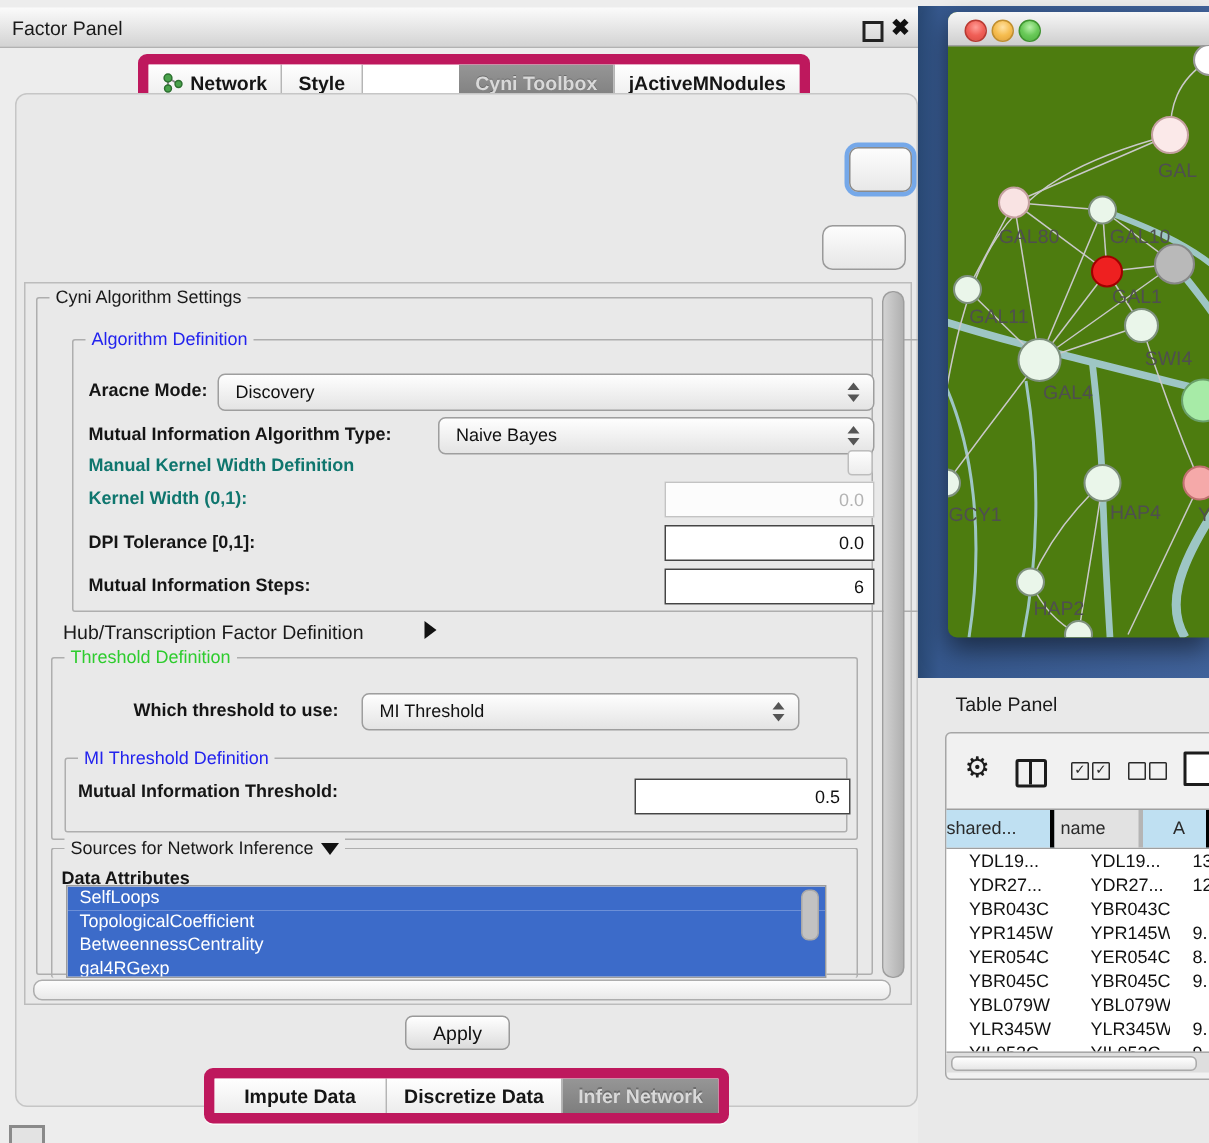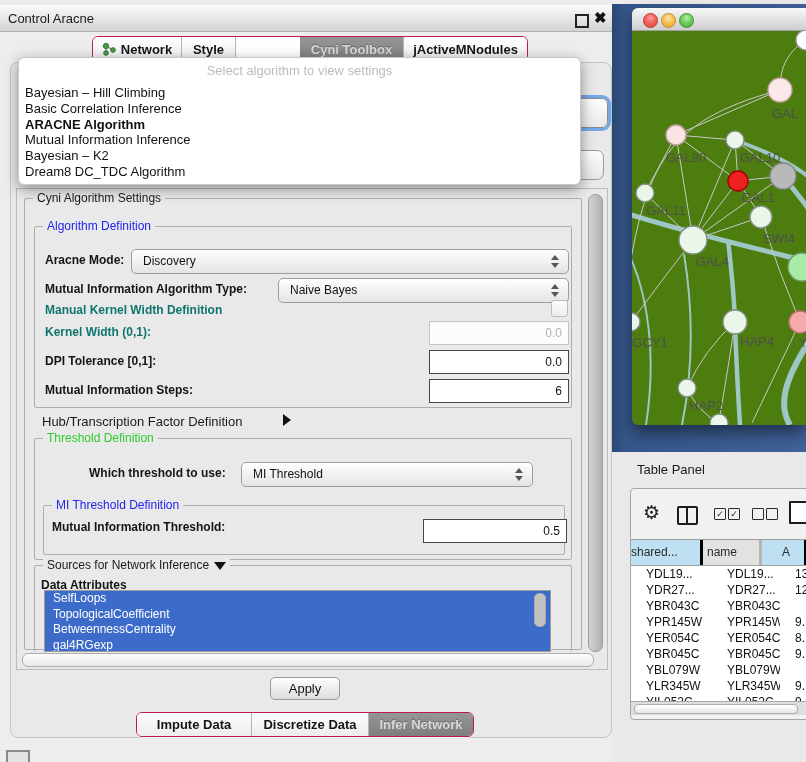--- a/index.html
+++ b/index.html
@@ -8,21 +8,21 @@
   .abs{position:absolute;}
 
   
   .cp-titlebar{left:0;top:5px;width:612px;height:26px;
     background:linear-gradient(#fbfbfb,#d3d3d3);border-bottom:1px solid #b2b2b2;}
   .cp-title{left:8px;top:6px;font-size:13px;color:#1a1a1a;}
   .float-btn{left:575px;top:9px;width:10px;height:10px;border:2px solid #222;background:transparent;}
   .close-btn{left:594px;top:4px;font-size:15px;font-weight:bold;color:#111;}
 
   
-  .seg-group{display:flex;height:24px;border:1px solid #be185d;border-radius:6px;
+  .seg-group{display:flex;height:24px;border:7px solid #be185d;border-radius:6px;
     overflow:hidden;background:#fff;box-shadow:0 1px 0 rgba(255,255,255,.7);}
   .seg{display:flex;align-items:center;justify-content:center;font-size:13px;font-weight:600;
     color:#151515;background:linear-gradient(#ffffff,#ececec);border-right:1px solid #b5b5b5;}
   .seg:last-child{border-right:none;}
   .seg.sel{background:linear-gradient(#969696,#7e7e7e);color:#d9d9d9;text-shadow:0 -1px 0 rgba(0,0,0,.25);}
 
   
   .main-panel{left:10px;top:62px;width:600px;height:674px;background:#e9e9e9;
     border:1px solid #c6c6c6;border-radius:8px;}
 
@@ -123,21 +123,21 @@
     background:linear-gradient(#ffffff,#e6e6e6);border:1px solid #ababab;}
 
   .mini-dock-icon{left:6px;top:750px;width:20px;height:16px;border:2px solid #8a8a8a;background:#e3e3e3;}
 </style>
 </head>
 <body>
 
 <div class="screen">
 
   <div class="abs cp-titlebar">
-    <span class="abs cp-title">Control Aracne</span>
+    <span class="abs cp-title">Factor Panel</span>
     <span class="abs float-btn"></span>
     <span class="abs close-btn">✖</span>
   </div>
 
   <div class="abs seg-group" style="left:92px;top:36px;">
     <div class="seg" style="width:88px;">
       <svg width="15" height="15" viewBox="0 0 15 15" style="margin-right:4px;">
         <line x1="4" y1="4" x2="11" y2="8" stroke="#8a8a8a" stroke-width="1.3"></line>
         <line x1="4" y1="4" x2="4" y2="11" stroke="#8a8a8a" stroke-width="1.3"></line>
         <circle cx="4" cy="4" r="2.6" fill="#49a24b" stroke="#2c7030"></circle>
@@ -164,21 +164,21 @@
 
   <div class="abs frag-combo"></div>
   <div class="abs frag-box"></div>
 
   <div class="abs scrollpane"></div>
 
   <div class="group" style="left:24px;top:198px;width:556px;height:450px;">
     <span class="legend">Cyni Algorithm Settings</span>
   </div>
 
-  <div class="group" style="left:34px;top:226px;width:536px;height:180px;">
+  <div class="group" style="left:48px;top:226px;width:536px;height:180px;padding-left:32px;">
     <span class="legend blue">Algorithm Definition</span>
 
     <span class="lbl" style="left:10px;top:26px;">Aracne Mode:</span>
     <div class="combo" style="left:96px;top:22px;width:436px;">
       <span class="combo-text">Discovery</span>
       <span class="combo-arrows">
           <i class="up"></i>
           <i class="dn"></i>
         </span>
     </div>
@@ -259,29 +259,20 @@
       <span>Impute Data</span>
     </div>
     <div class="seg" style="width:116px;">
       <span>Discretize Data</span>
     </div>
     <div class="seg sel" style="width:104px;">
       <span>Infer Network</span>
     </div>
   </div>
 
-  <div class="abs popup">
-    <div class="abs popup-prompt">Select algorithm to view settings</div>
-    <div class="abs popup-item" style="top:27px;">Bayesian – Hill Climbing</div>
-    <div class="abs popup-item" style="top:42.8px;">Basic Correlation Inference</div>
-    <div class="abs popup-item bold" style="top:58.6px;">ARACNE Algorithm</div>
-    <div class="abs popup-item" style="top:74.4px;">Mutual Information Inference</div>
-    <div class="abs popup-item" style="top:90.2px;">Bayesian – K2</div>
-    <div class="abs popup-item" style="top:106px;">Dream8 DC_TDC Algorithm</div>
-  </div>
 
   <div class="abs desktop"></div>
 
   <div class="abs net-window">
     <div class="abs net-titlebar">
       <span class="light red"></span>
       <span class="light yellow"></span>
       <span class="light green"></span>
     </div>
     <svg class="net-svg" width="174" height="395">

